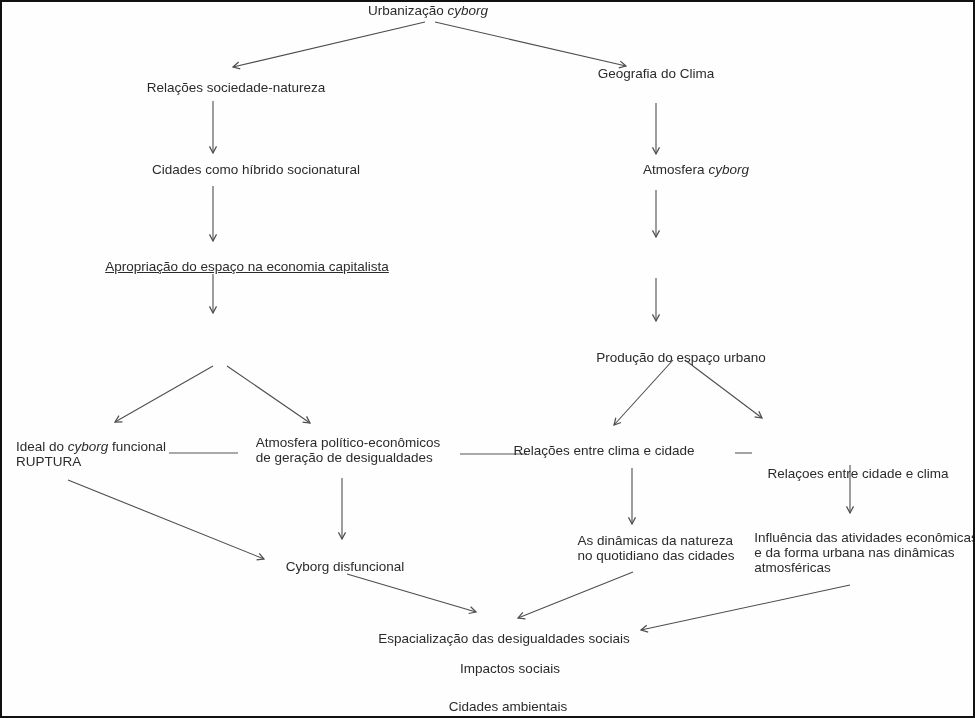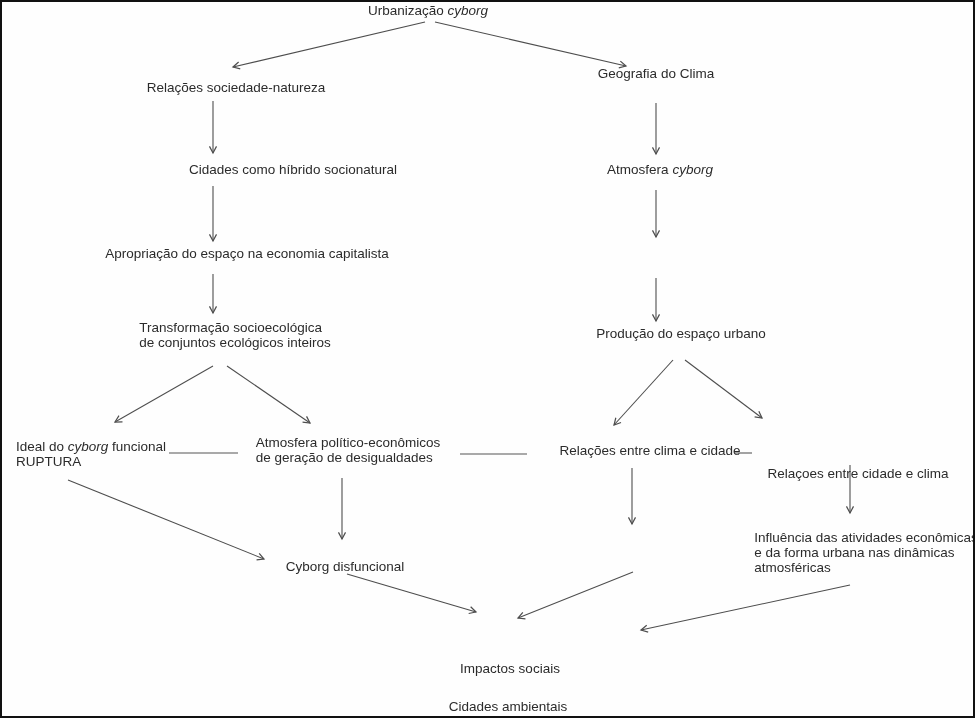--- a/index.html
+++ b/index.html
@@ -65,57 +65,58 @@
     </svg>
 
   <div class="node title on-border" style="left:426px; top:-2px;">
     <span>Urbanização </span><i>cyborg</i>
   </div>
 
   <div class="node" style="left:234px; top:78px;">Relações sociedade-natureza</div>
 
   <div class="node" style="left:654px; top:64px;">Geografia do Clima</div>
 
-  <div class="node" style="left:254px; top:160px;margin-left:37px;">Cidades como híbrido socionatural</div>
+  <div class="node" style="left:254px; top:160px;">Cidades como híbrido socionatural</div>
 
-  <div class="node" style="left:658px; top:160px;">
+  <div class="node" style="left:694px; top:160px;">
     <span>Atmosfera </span><i>cyborg</i>
   </div>
 
-  <div class="node" style="left:245px; top:244px;">Apropriação do espaço na economia capitalista</div>
+  <div class="node" style="left:245px; top:257px;text-decoration:underline;">Apropriação do espaço na economia capitalista</div>
 
 
-  <div class="node" style="left:233px; top:318px;">
-    <span class="ln">Transformação socioecológica</span>
-    <span class="ln">de conjuntos ecológicos inteiros</span>
-  </div>
 
-  <div class="node" style="left:679px; top:324px;">Produção do espaço urbano</div>
+  <div class="node" style="left:679px; top:348px;">Produção do espaço urbano</div>
 
   <div class="node left-anchored ideal on-border" style="left:-2px; top:436px;padding-left:16px;">
     <span class="ln"><span>Ideal do </span><i>cyborg</i><span> funcional</span></span>
     <span class="ln">RUPTURA</span>
   </div>
 
   <div class="node" style="left:346px; top:433px;">
     <span class="ln">Atmosfera político-econômicos</span>
     <span class="ln">de geração de desigualdades</span>
   </div>
 
-  <div class="node" style="left:648px; top:441px;">Relações entre clima e cidade</div>
+  <div class="node" style="left:602px; top:441px;">Relações entre clima e cidade</div>
 
   <div class="node" style="left:856px; top:439px;margin-top:25px;">Relaçoes entre cidade e clima</div>
 
   <div class="node" style="left:343px; top:549px;margin-top:8px;">Cyborg disfuncional</div>
 
+  <div class="node" style="left:654px; top:531px;">
+    <span class="ln">As dinâmicas da natureza</span>
+    <span class="ln">no quotidiano das cidades</span>
+  </div>
 
   <div class="node" style="left:864px; top:528px;">
     <span class="ln">Influência das atividades econômicas</span>
     <span class="ln">e da forma urbana nas dinâmicas</span>
     <span class="ln">atmosféricas</span>
   </div>
 
+  <div class="node" style="left:502px; top:629px;">Espacialização das desigualdades sociais</div>
 
   <div class="node" style="left:508px; top:659px;">Impactos sociais</div>
 
   <div class="node" style="left:506px; top:697px;">Cidades ambientais</div>
 
 </div>
 
 </body></html>

